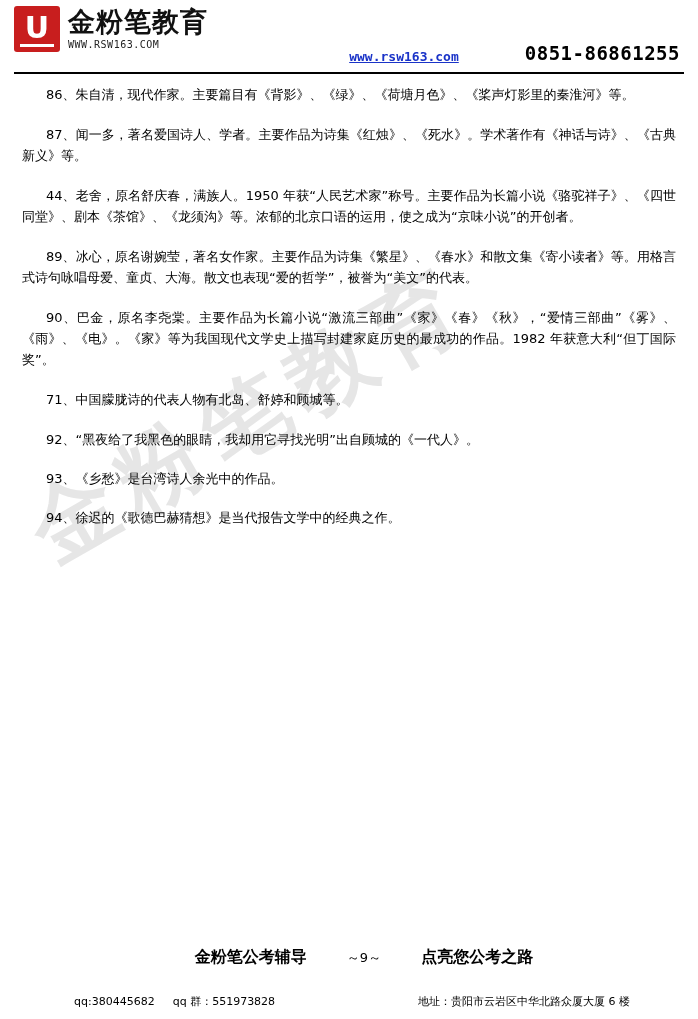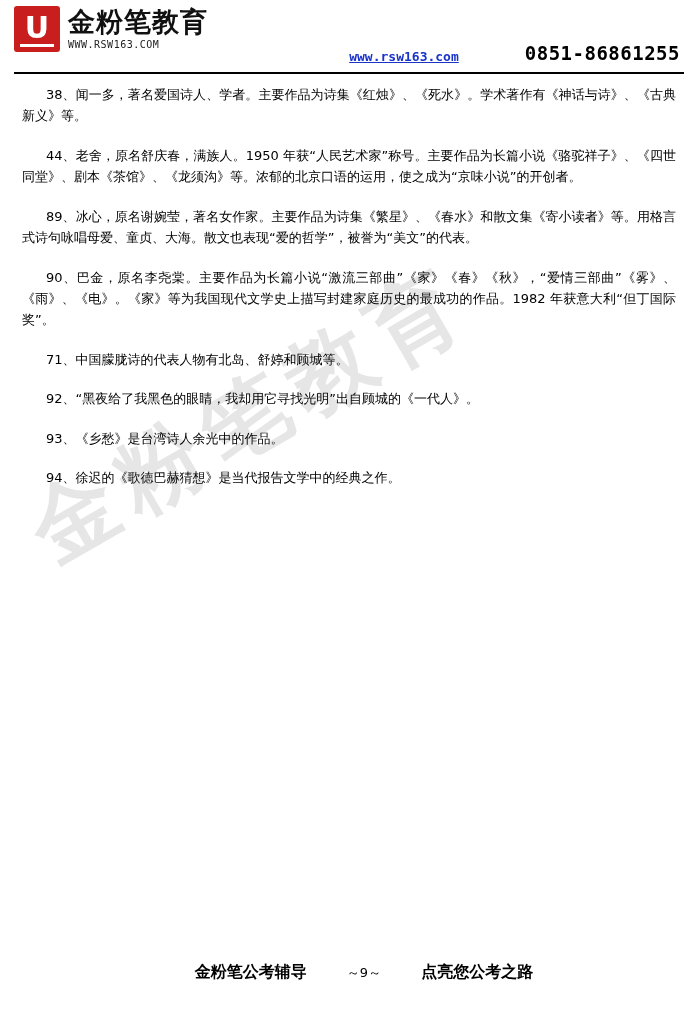--- a/index.html
+++ b/index.html
@@ -212,31 +212,37 @@
     </div>
     <div class="header-right">
       <a class="header-url" href="#">www.rsw163.com</a>
       <span class="header-phone">0851-86861255</span>
     </div>
   </div>
 
   <div class="rule"></div>
 
   <div class="content">
-    <p class="para">38、闻一多，著名爱国诗人、学者。主要作品为诗集《红烛》、《死水》。学术著作有《神话与诗》、《古典新义》等。</p>
+    <p class="para">86、朱自清，现代作家。主要篇目有《背影》、《绿》、《荷塘月色》、《桨声灯影里的秦淮河》等。</p>
+    <p class="para">87、闻一多，著名爱国诗人、学者。主要作品为诗集《红烛》、《死水》。学术著作有《神话与诗》、《古典新义》等。</p>
     <p class="para">44、老舍，原名舒庆春，满族人。1950 年获“人民艺术家”称号。主要作品为长篇小说《骆驼祥子》、《四世同堂》、剧本《茶馆》、《龙须沟》等。浓郁的北京口语的运用，使之成为“京味小说”的开创者。</p>
     <p class="para">89、冰心，原名谢婉莹，著名女作家。主要作品为诗集《繁星》、《春水》和散文集《寄小读者》等。用格言式诗句咏唱母爱、童贞、大海。散文也表现“爱的哲学”，被誉为“美文”的代表。</p>
     <p class="para">90、巴金，原名李尧棠。主要作品为长篇小说“激流三部曲”《家》《春》《秋》，“爱情三部曲”《雾》、《雨》、《电》。《家》等为我国现代文学史上描写封建家庭历史的最成功的作品。1982 年获意大利“但丁国际奖”。</p>
     <p class="para tight">71、中国朦胧诗的代表人物有北岛、舒婷和顾城等。</p>
     <p class="para tight">92、“黑夜给了我黑色的眼睛，我却用它寻找光明”出自顾城的《一代人》。</p>
     <p class="para tight">93、《乡愁》是台湾诗人余光中的作品。</p>
     <p class="para tight">94、徐迟的《歌德巴赫猜想》是当代报告文学中的经典之作。</p>
   </div>
 
   <div class="footer">
     <div class="footer-main">
       <span>金粉笔公考辅导</span>
       <span class="footer-page">～9～</span>
       <span>点亮您公考之路</span>
     </div>
+    <div class="footer-bottom">
+      <span class="footer-qq">qq:380445682</span>
+      <span class="footer-qqgroup">qq 群：551973828</span>
+      <span class="footer-addr">地址：贵阳市云岩区中华北路众厦大厦 6 楼</span>
+    </div>
   </div>
 
 </div>
 
 </body></html>

